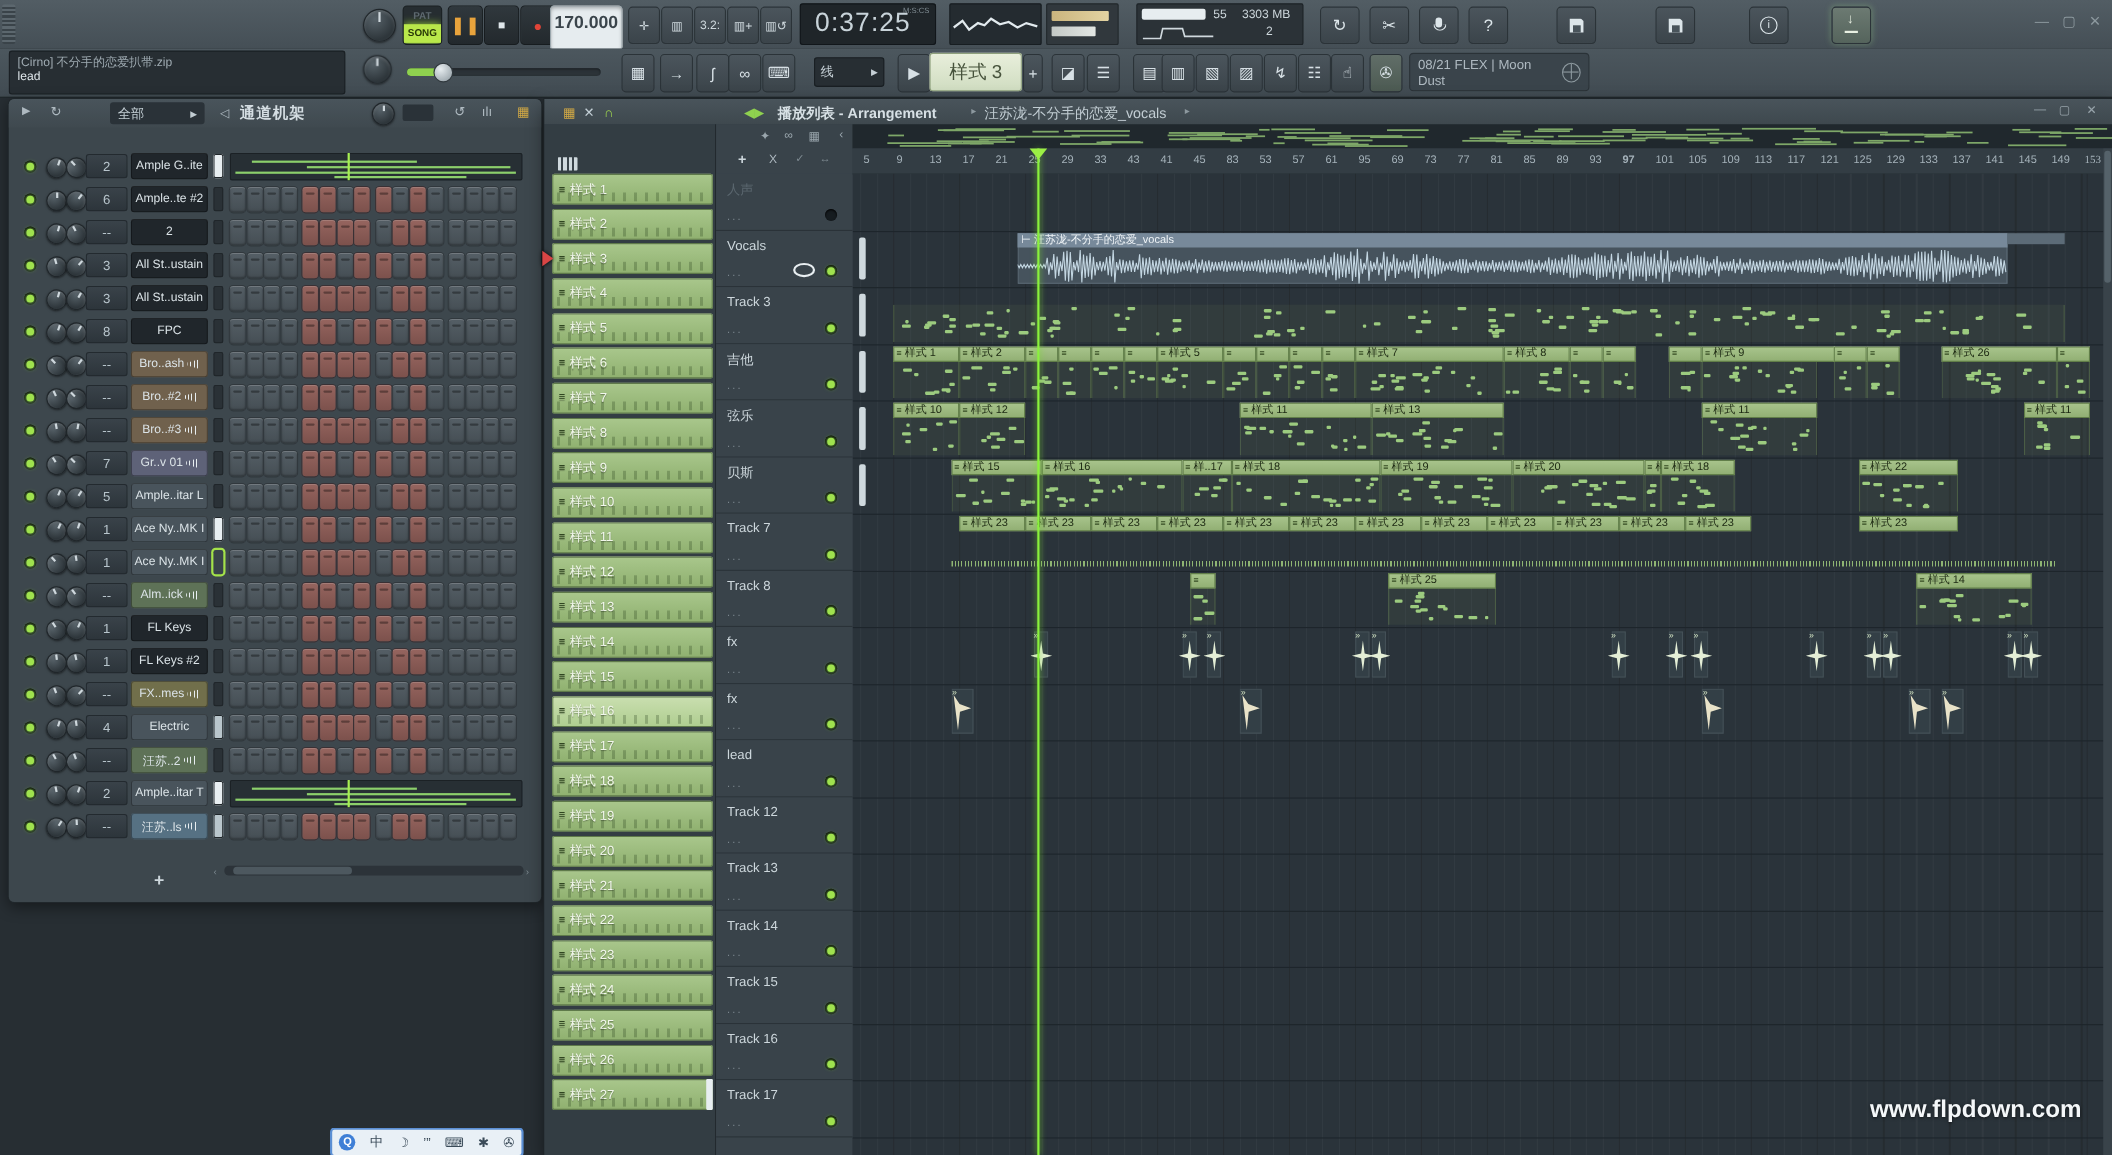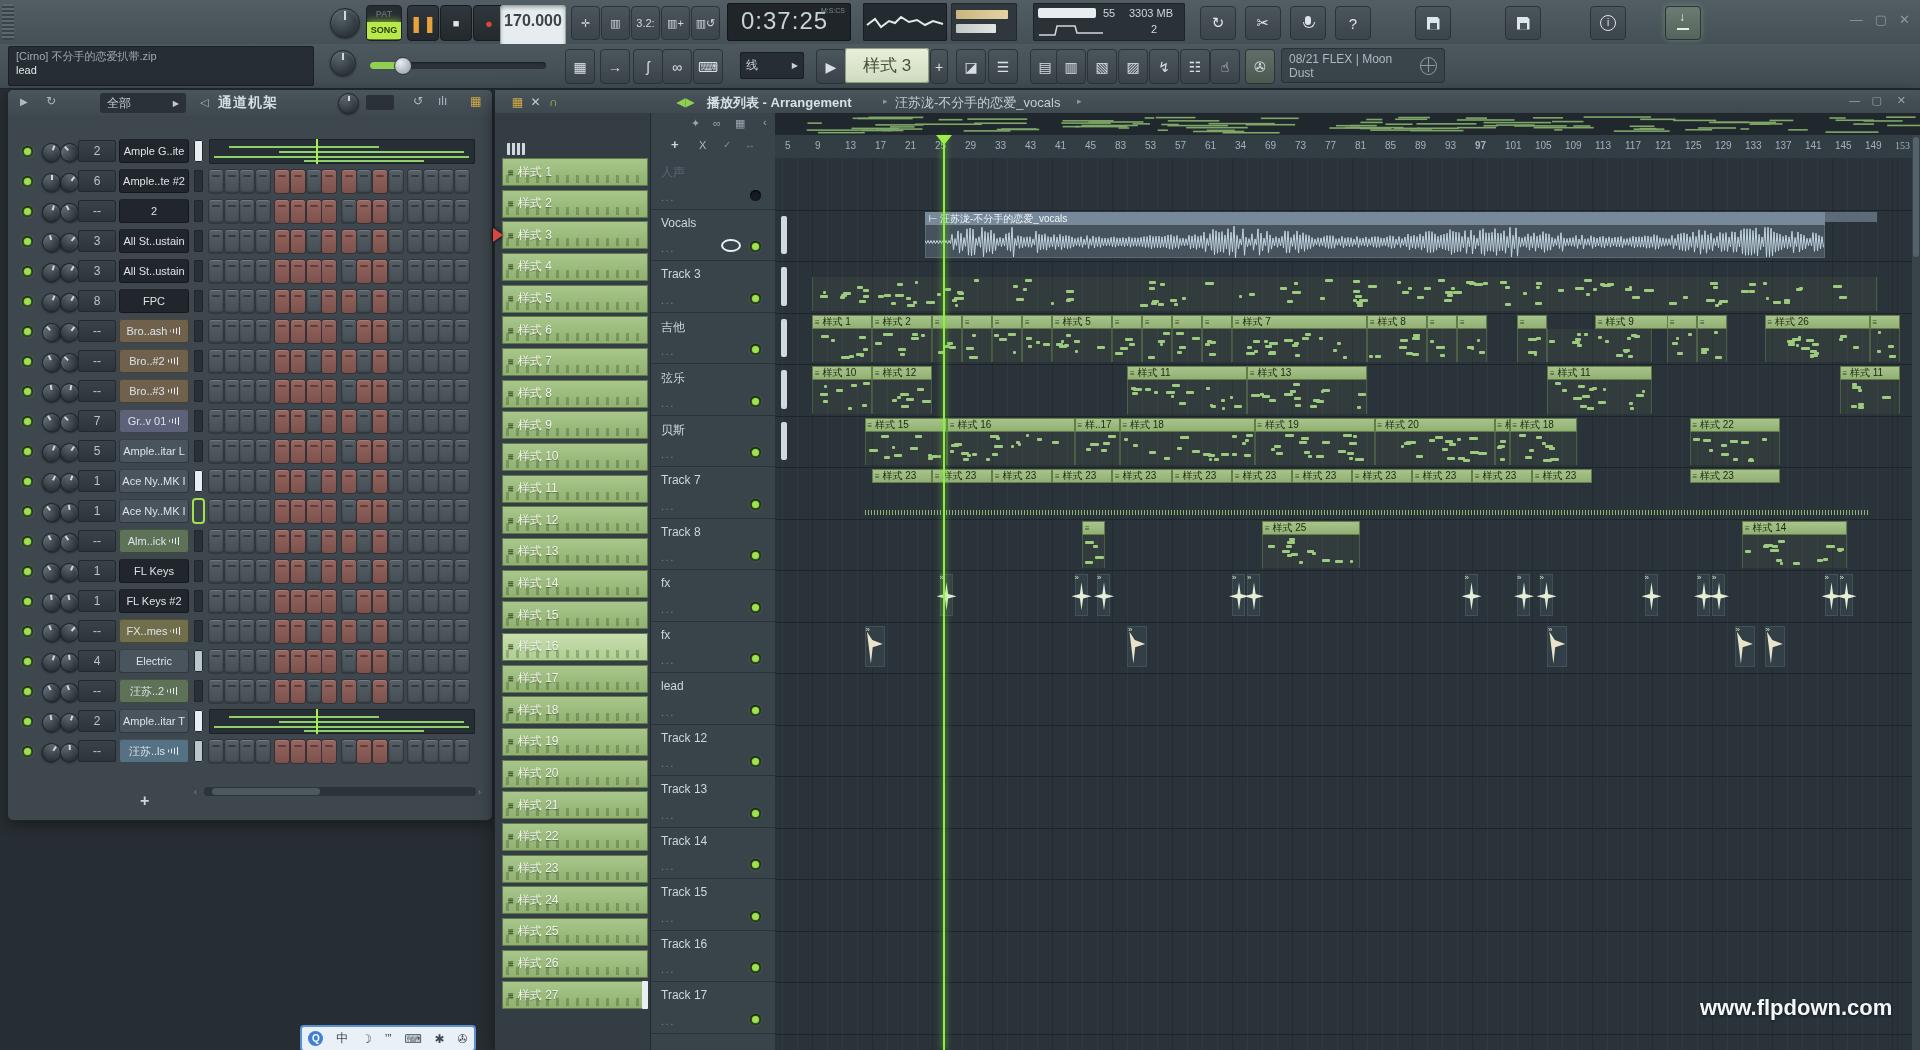--- a/index.html
+++ b/index.html
@@ -1078,21 +1078,21 @@
       <span class="tl-num" style="left: 160px;">25</span>
       <span class="tl-num" style="left: 190px;">29</span>
       <span class="tl-num" style="left: 220px;">33</span>
       <span class="tl-num" style="left: 250px;">43</span>
       <span class="tl-num" style="left: 280px;">41</span>
       <span class="tl-num" style="left: 310px;">45</span>
       <span class="tl-num" style="left: 340px;">83</span>
       <span class="tl-num" style="left: 370px;">53</span>
       <span class="tl-num" style="left: 400px;">57</span>
       <span class="tl-num" style="left: 430px;">61</span>
-      <span class="tl-num" style="left: 460px;">34</span>
+      <span class="tl-num" style="left: 460px;">95</span>
       <span class="tl-num" style="left: 490px;">69</span>
       <span class="tl-num" style="left: 520px;">73</span>
       <span class="tl-num" style="left: 550px;">77</span>
       <span class="tl-num" style="left: 580px;">81</span>
       <span class="tl-num" style="left: 610px;">85</span>
       <span class="tl-num" style="left: 640px;">89</span>
       <span class="tl-num" style="left: 670px;">93</span>
       <span class="tl-num" style="left: 700px; font-weight: bold;">97</span>
       <span class="tl-num" style="left: 730px;">101</span>
       <span class="tl-num" style="left: 760px;">105</span>
@@ -1377,21 +1377,21 @@
         <div class="note" style="left: 10.3499px; top: 17.3002px; width: 6.7898px;"></div>
         <div class="note" style="left: 21.658px; top: 22.5139px; width: 6.30008px;"></div>
       </div>
       <div class="clip-bar" style="left: 742px; top: 156.59px; width: 30px;"><span style="font-size:8px;color:#344a22">≡</span></div>
       <div class="clip-body" style="left: 742px; top: 170.59px; width: 30px; height: 33.53px;">
         <div class="note" style="left: 19.4035px; top: 8.15409px; width: 4.6599px;"></div>
         <div class="note" style="left: 11.1041px; top: 9.28132px; width: 8.40783px;"></div>
         <div class="note" style="left: 16.7076px; top: 24.2525px; width: 3.66486px;"></div>
         <div class="note" style="left: 11.3341px; top: 22.6549px; width: 8.7281px;"></div>
       </div>
-      <div class="clip-bar" style="left: 772px; top: 156.59px; width: 86px; margin-left: 48px;"><span style="font-size:8px;color:#344a22">≡</span> 样式 9</div>
+      <div class="clip-bar" style="left: 772px; top: 156.59px; width: 121px;"><span style="font-size:8px;color:#344a22">≡</span> 样式 9</div>
       <div class="clip-body" style="left: 772px; top: 170.59px; width: 105px; height: 33.53px;">
         <div class="note" style="left: 86.9913px; top: 6.50689px; width: 5.88549px;"></div>
         <div class="note" style="left: 84.2967px; top: 5.3681px; width: 6.06563px;"></div>
         <div class="note" style="left: 69.1692px; top: 25.6247px; width: 7.18633px;"></div>
         <div class="note" style="left: 77.2284px; top: 21.7024px; width: 4.27791px;"></div>
         <div class="note" style="left: 58.0362px; top: 11.5856px; width: 4.1856px;"></div>
         <div class="note" style="left: 81.1885px; top: 26.6202px; width: 4.73435px;"></div>
         <div class="note" style="left: 79.8619px; top: 8.19417px; width: 3.88264px;"></div>
         <div class="note" style="left: 24.5676px; top: 12.3798px; width: 8.42437px;"></div>
         <div class="note" style="left: 2.14683px; top: 11.403px; width: 6.24179px;"></div>

